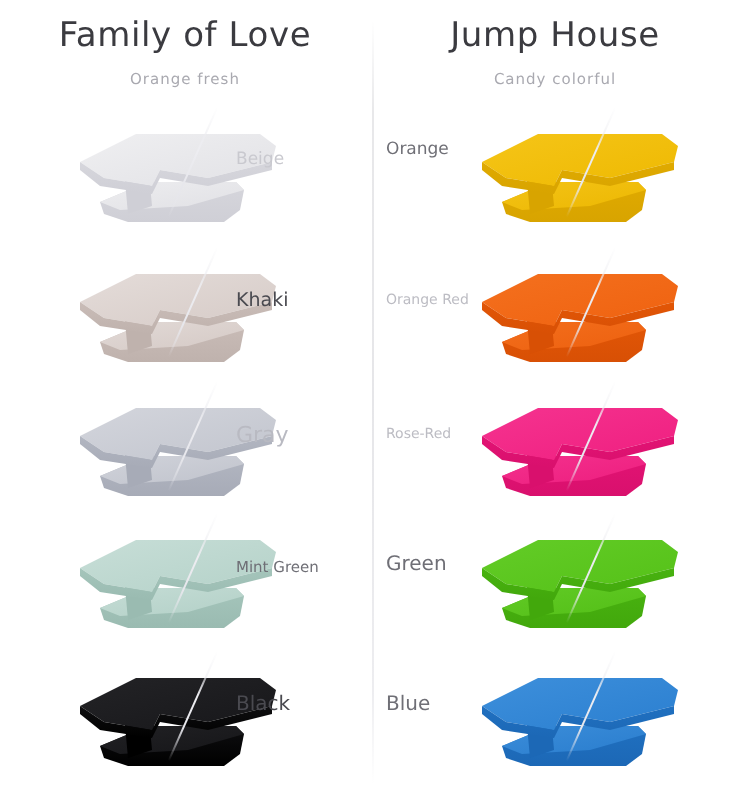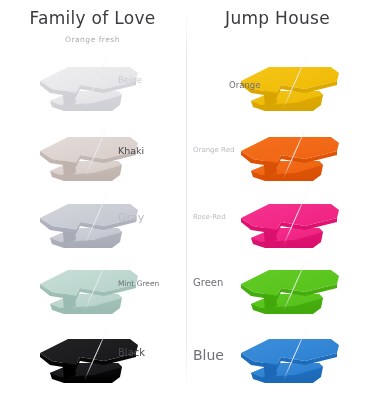--- a/index.html
+++ b/index.html
@@ -211,20 +211,21 @@
   </svg>
         </div>
         <div class="streak" style="left: 96px; top: -4px; width: 1px; height: 60px; transform: rotate(24deg); background: linear-gradient(rgba(0, 0, 0, 0) 0%, rgb(237, 237, 241) 40%, rgb(231, 231, 236) 70%, rgba(0, 0, 0, 0) 100%);"></div>
         <div class="label lbl-left" style="left: 118px; top: 21.25px; font-size: 10px; color: rgb(74, 74, 80);">Black</div>
       </div>
     </div>
 
   <div class="column" id="col-1">
     <div class="col-head" style="top:8px;">
       <div class="col-title">Jump House</div>
+      <div class="col-sub">Candy colorful</div>
     </div>
   <div class="row" style="top: 55px;">
         <div class="item" style="left: 50px; top: 0px;">
   <svg viewBox="0 0 118 66" xmlns="http://www.w3.org/2000/svg">
     <defs>
       <linearGradient id="top_g1_0" x1="0" y1="0" x2="1" y2="1">
         <stop offset="0%" stop-color="#f5c518"></stop>
         <stop offset="100%" stop-color="#eeb902"></stop>
       </linearGradient>
       <linearGradient id="sd_g1_0" x1="0" y1="0" x2="0" y2="1">
@@ -237,21 +238,21 @@
     <path d="M16 46 L40 36 L84 36 L88 40 L60 48 L26 50 Z" fill="url(#top_g1_0)" opacity="0.92"></path>
 
     <path d="M28 30 L40 26 L42 48 L30 52 Z" fill="#d8a400"></path>
 
     <path d="M6 26 L34 12 L96 12 L104 18 L102 26 L70 34 L46 30 L42 38 L18 34 Z" fill="url(#top_g1_0)"></path>
 
     <path d="M6 26 L18 34 L42 38 L46 30 L70 34 L102 26 L102 30 L70 38 L46 34 L42 42 L16 38 L6 30 Z" fill="url(#sd_g1_0)"></path>
   </svg>
         </div>
         <div class="streak" style="left: 110px; top: -4px; width: 1px; height: 60px; transform: rotate(24deg); background: linear-gradient(rgba(0, 0, 0, 0) 0%, rgb(237, 237, 241) 40%, rgb(231, 231, 236) 70%, rgba(0, 0, 0, 0) 100%);"></div>
-        <div class="label lbl-left" style="left: 8px; top: 26px; font-size: 8.5px; color: rgb(111, 111, 118); margin-left: 36px;">Orange</div>
+        <div class="label lbl-left" style="left: 8px; top: 16px; font-size: 8.5px; color: rgb(111, 111, 118);">Orange</div>
       </div>
       <div class="row" style="top: 125px;">
         <div class="item" style="left: 50px; top: 0px;">
   <svg viewBox="0 0 118 66" xmlns="http://www.w3.org/2000/svg">
     <defs>
       <linearGradient id="top_g1_1" x1="0" y1="0" x2="1" y2="1">
         <stop offset="0%" stop-color="#f4701e"></stop>
         <stop offset="100%" stop-color="#ef6210"></stop>
       </linearGradient>
       <linearGradient id="sd_g1_1" x1="0" y1="0" x2="0" y2="1">
@@ -345,17 +346,17 @@
     <path d="M16 46 L40 36 L84 36 L88 40 L60 48 L26 50 Z" fill="url(#top_g1_4)" opacity="0.92"></path>
 
     <path d="M28 30 L40 26 L42 48 L30 52 Z" fill="#1c68b6"></path>
 
     <path d="M6 26 L34 12 L96 12 L104 18 L102 26 L70 34 L46 30 L42 38 L18 34 Z" fill="url(#top_g1_4)"></path>
 
     <path d="M6 26 L18 34 L42 38 L46 30 L70 34 L102 26 L102 30 L70 38 L46 34 L42 42 L16 38 L6 30 Z" fill="url(#sd_g1_4)"></path>
   </svg>
         </div>
         <div class="streak" style="left: 110px; top: -4px; width: 1px; height: 60px; transform: rotate(24deg); background: linear-gradient(rgba(0, 0, 0, 0) 0%, rgb(237, 237, 241) 40%, rgb(231, 231, 236) 70%, rgba(0, 0, 0, 0) 100%);"></div>
-        <div class="label lbl-left" style="left: 8px; top: 20.5px; font-size: 14px; color: rgb(111, 111, 118);">Blue</div>
+        <div class="label lbl-left" style="left: 8px; top: 20.5px; font-size: 10px; color: rgb(111, 111, 118);">Blue</div>
       </div>
     </div>
 
 </div>
 
 </body></html>

